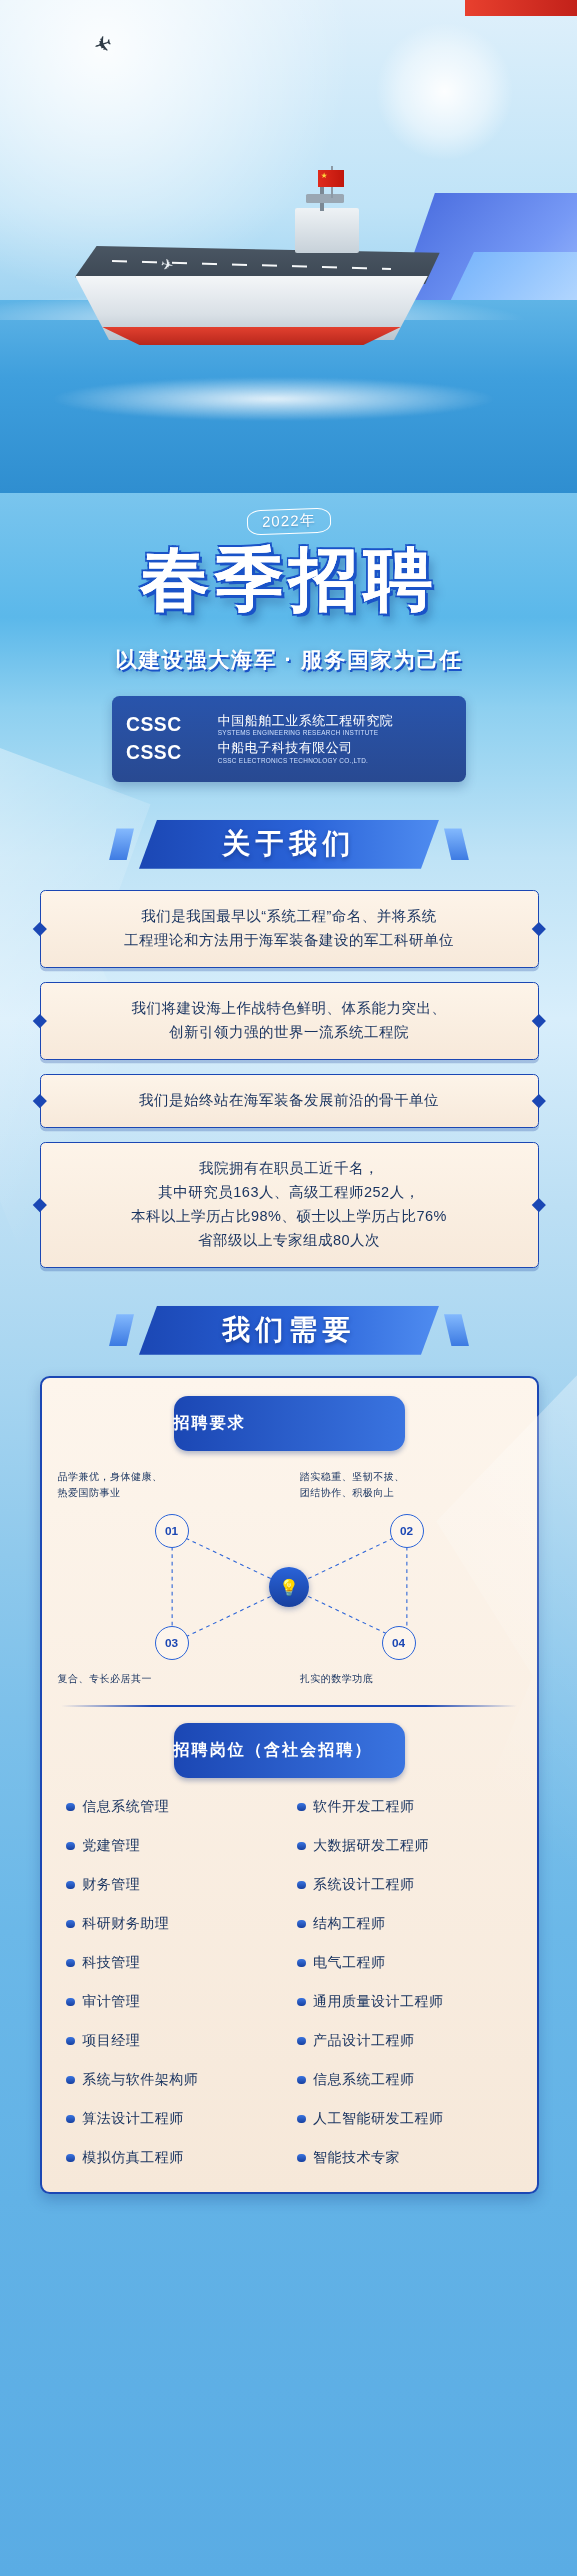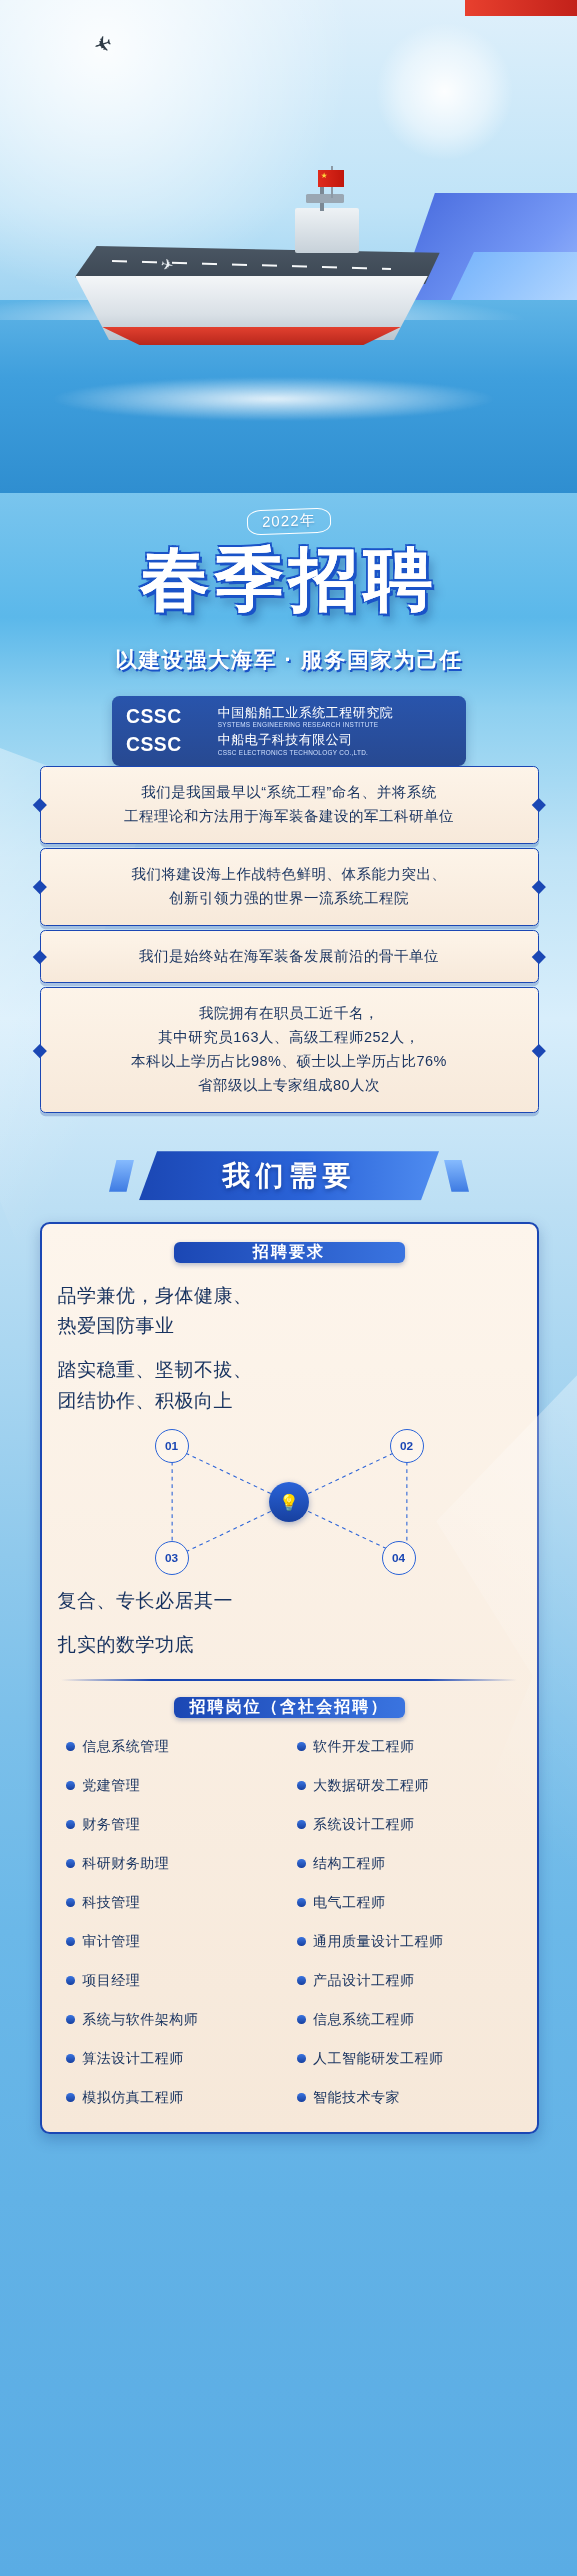--- a/index.html
+++ b/index.html
@@ -184,21 +184,21 @@
     font-weight: bold;
     letter-spacing: 1.6px;
     color: #ffffff;
     text-shadow: 1.6px 1.6px 0 #1a53c8, 0 3.2px 7.5px rgba(10,40,100,.35);
   }
 
   
   .logos {
     margin: 21.5px auto 0;
     width: 354px;
-    padding: 6px 14px;
+    padding: 14px 14px;
     border-radius: 7.5px;
     background: linear-gradient(180deg, rgba(24,63,160,.85), rgba(18,48,128,.85));
     color: #fff;
     box-shadow: 0 4.3px 10.7px rgba(10,40,100,.25);
   }
   .logo-row { display: flex; align-items: center; gap: 11.8px; margin: 3.2px 0; }
   .logo-mark {
     font-size: 19.3px; font-weight: bold; letter-spacing: 0.5px;
     width: 80px; color: #ffffff;
   }
@@ -232,21 +232,21 @@
     height: 49px;
     color: #ffffff;
     font-size: 28px; font-weight: bold; letter-spacing: 5.4px;
     text-shadow: 0 1.6px 4.3px rgba(5,25,80,.4);
   }
 
   
   .about-list { width: 499px; margin: 0 auto; }
   .about-card {
     position: relative;
-    margin: 0 auto 4px;
+    margin: 0 auto 14px;
     padding: 14px 18px;
     background: linear-gradient(180deg, #fdf4e9, #f7e9da);
     border: 1.6px solid #1b47b4;
     border-radius: 5.4px;
     color: #17325f;
     font-size: 14.5px;
     line-height: 1.65;
     letter-spacing: 0.5px;
     text-align: center;
     box-shadow: 0 3.2px 0 rgba(20,60,150,.25);
@@ -263,30 +263,30 @@
   .needs-panel {
     width: 499px; margin: 0 auto 32px;
     padding: 18px 16px 25px;
     background: linear-gradient(180deg, #fdf5ec, #f6e8d9);
     border: 2.1px solid #1b47b4;
     border-radius: 9.7px;
     box-shadow: 0 5.4px 14px rgba(12,45,120,.25);
   }
   .pill-head {
     width: 231px; margin: 0 auto 18px;
-    text-align: center; color: #fff;
+    color: #fff;
     font-size: 16px; font-weight: bold; letter-spacing: 2.1px;
-    padding: 0 0;
+    padding: 17px 0;
     background: linear-gradient(90deg, #1b47b4, #3a74e0);
-    border-radius: 6px;
+    border-radius: 14px;
     box-shadow: 0 2.1px 5.4px rgba(12,45,120,.3);
   }
   .req-grid {
-    display: grid; grid-template-columns: 1fr; gap: 14px 21.5px;
-    color: #17325f; font-size: 19px; line-height: 1.6; letter-spacing: 0.5px;
+    display: grid; grid-template-columns: 1fr 1fr; gap: 14px 21.5px;
+    color: #17325f; font-size: 10px; line-height: 1.6; letter-spacing: 0.5px;
   }
   .req-cell { text-align: center; }
   .req-cell.left { text-align: left; }
   .req-cell.right { text-align: left; }
 
   .diagram {
     position: relative; height: 161px; margin: 5.4px 0 3.2px;
   }
   .dg-center {
     position: absolute; left: 50%; top: 50%; width: 40px; height: 40px;
@@ -374,20 +374,26 @@
     </div>
     <div class="logo-row">
       <div class="logo-mark">CSSC</div>
       <div class="logo-text">
         <div class="logo-cn">中船电子科技有限公司</div>
         <div class="logo-en">CSSC ELECTRONICS TECHNOLOGY CO.,LTD.</div>
       </div>
     </div>
   </div>
 
+  <div class="section-head">
+    <div class="sh-accent-l"></div>
+    <div class="sh-accent-r"></div>
+    <div class="sh-shape"></div>
+    <div class="sh-text">关于我们</div>
+  </div>
 
   <div class="about-list">
     <div class="about-card">
       <p>我们是我国最早以“系统工程”命名、并将系统<br>工程理论和方法用于海军装备建设的军工科研单位</p>
     </div>
     <div class="about-card">
       <p>我们将建设海上作战特色鲜明、体系能力突出、<br>创新引领力强的世界一流系统工程院</p>
     </div>
     <div class="about-card">
       <p>我们是始终站在海军装备发展前沿的骨干单位</p>

